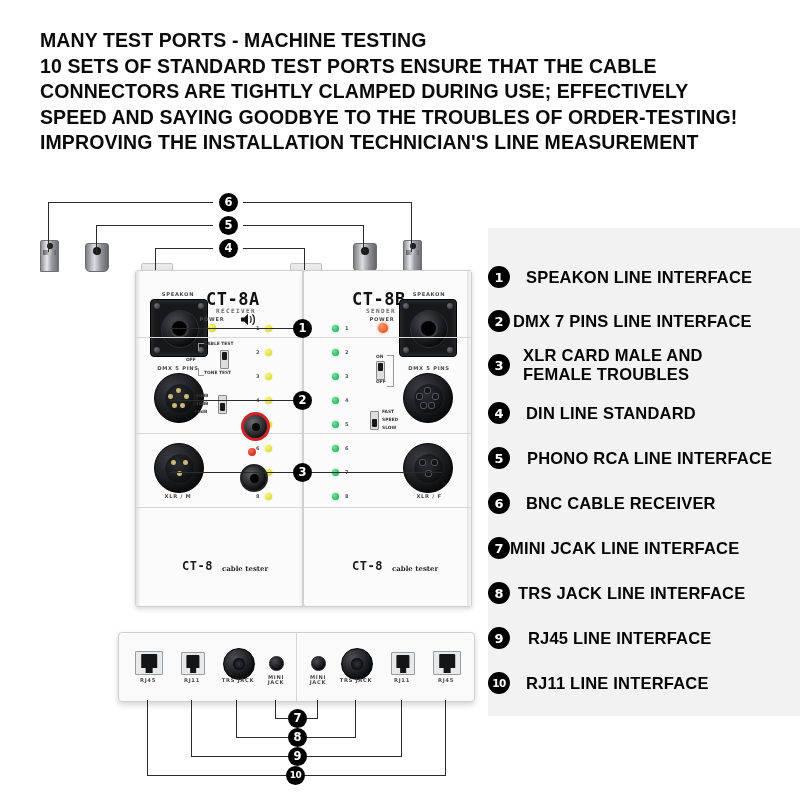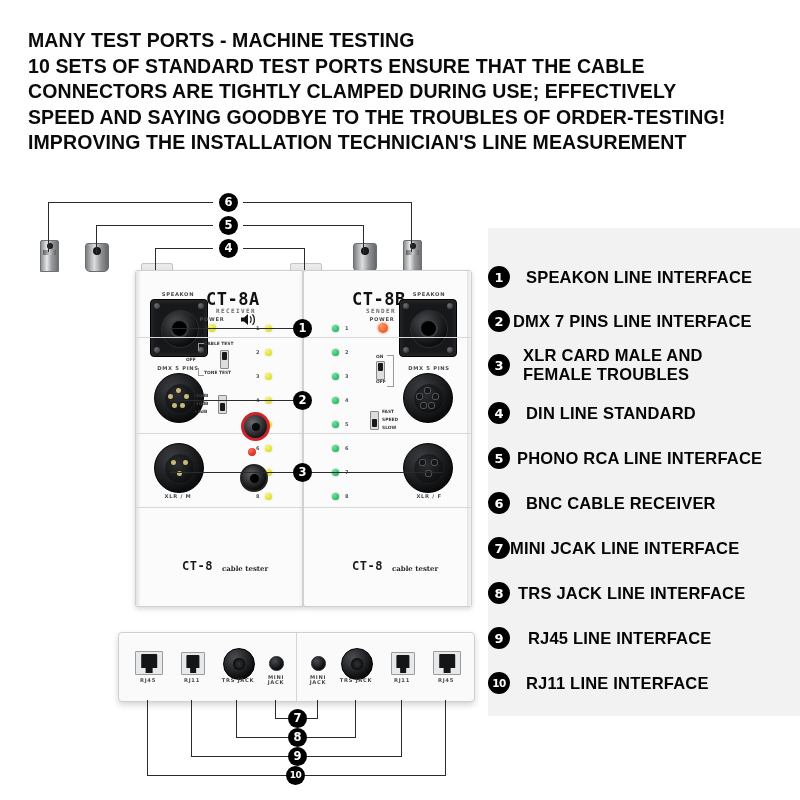--- a/index.html
+++ b/index.html
@@ -2,21 +2,21 @@
 <html><head>
 <meta charset="utf-8">
 <style>
   html,body{margin:0;padding:0;background:#fff;}
   body{
     width:800px;height:800px;position:relative;overflow:hidden;
     font-family:"Liberation Sans", sans-serif;color:#000;
   }
 
   
-  #header{position:absolute;left:28px;top:28px;width:740px;}
+  #header{position:absolute;left:40px;top:28px;width:740px;}
   #header .line{
     font-size:19.5px;line-height:25.5px;font-weight:600;
     letter-spacing:.1px;white-space:nowrap;color:#0a0a0a;
   }
 
   
   #legend{
     position:absolute;left:488px;top:228px;width:312px;height:488px;
     background:#f2f2f2;
   }
@@ -269,21 +269,21 @@
   <div class="leg-row" style="top:118px;">
     <div class="leg-num">3</div>
     <div class="leg-txt two" style="margin-left:13px;width:240px;">XLR CARD MALE AND FEMALE TROUBLES</div>
   </div>
   <div class="leg-row" style="top:174px;">
     <div class="leg-num">4</div>
     <div class="leg-txt" style="margin-left:16px;">DIN LINE STANDARD</div>
   </div>
   <div class="leg-row" style="top:219px;">
     <div class="leg-num">5</div>
-    <div class="leg-txt" style="margin-left:7px;">PHONO RCA LINE INTERFACE</div>
+    <div class="leg-txt" style="margin-left:17px;">PHONO RCA LINE INTERFACE</div>
   </div>
   <div class="leg-row" style="top:264px;">
     <div class="leg-num">6</div>
     <div class="leg-txt" style="margin-left:16px;">BNC CABLE RECEIVER</div>
   </div>
   <div class="leg-row" style="top:309px;">
     <div class="leg-num">7</div>
     <div class="leg-txt" style="margin-left:0;">MINI JCAK LINE INTERFACE</div>
   </div>
   <div class="leg-row" style="top:354px;">

